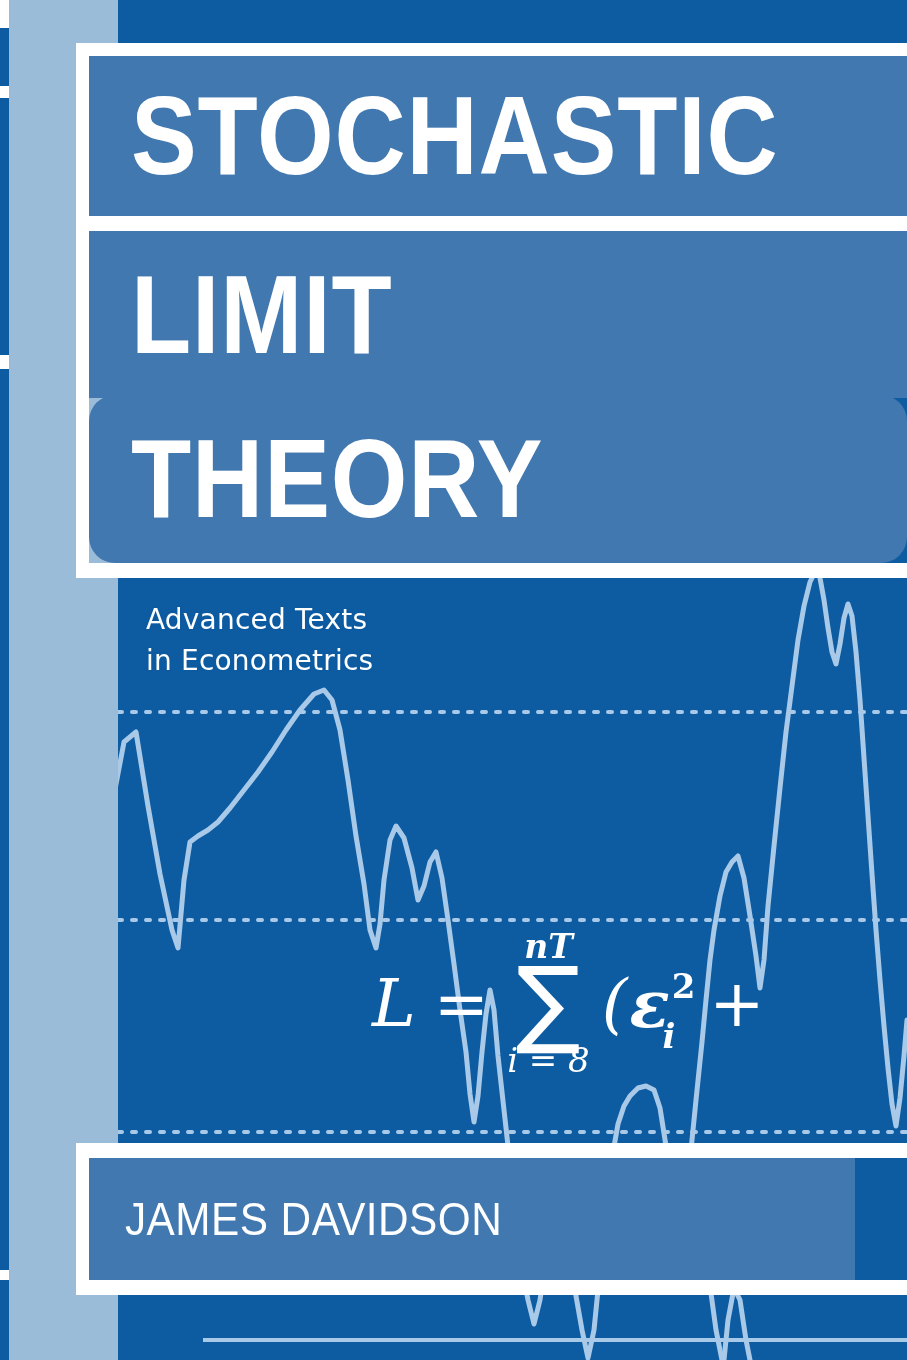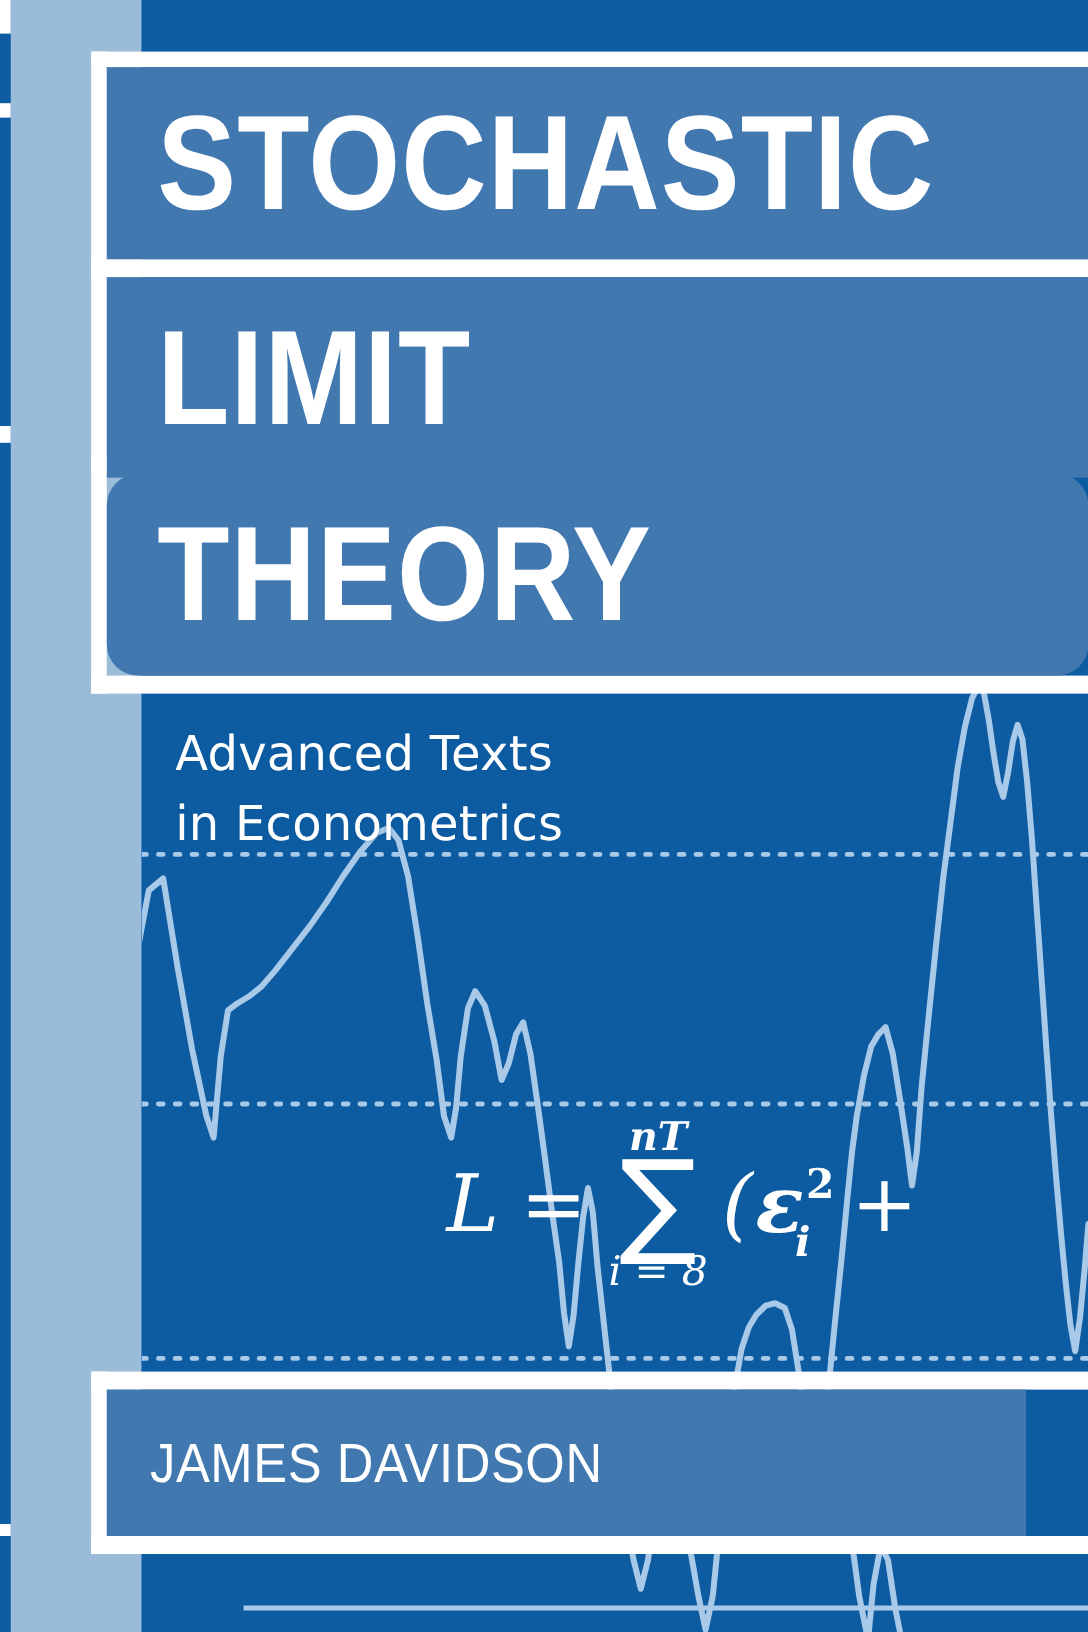--- a/index.html
+++ b/index.html
@@ -6,21 +6,21 @@
   html, body {
     margin: 0;
     padding: 0;
     background: #ffffff;
   }
   .cover {
     position: relative;
     width: 907px;
     height: 1360px;
     overflow: hidden;
-    background: #3b82f6;
+    background: #b91c1c;
     font-family: "Liberation Sans", sans-serif;
   }
 
   
   .spine-strip {
     position: absolute;
     left: 0; top: 0;
     width: 9px; height: 1360px;
     background: #0d5ba1;
   }
@@ -105,21 +105,21 @@
     user-select: none;
   }
 
   
   .subtitle {
     position: absolute;
     left: 146px;
     top: 600px;
     color: #ffffff;
     font-family: "DejaVu Sans", sans-serif;
-    font-size: 40px;
+    font-size: 28px;
     font-weight: 400;
     line-height: 1.45;
     letter-spacing: 0.2px;
     white-space: pre-line;
     text-shadow: 0 0 2px rgba(13,91,161,0.65);
     user-select: none;
   }
 
   
   .formula {

